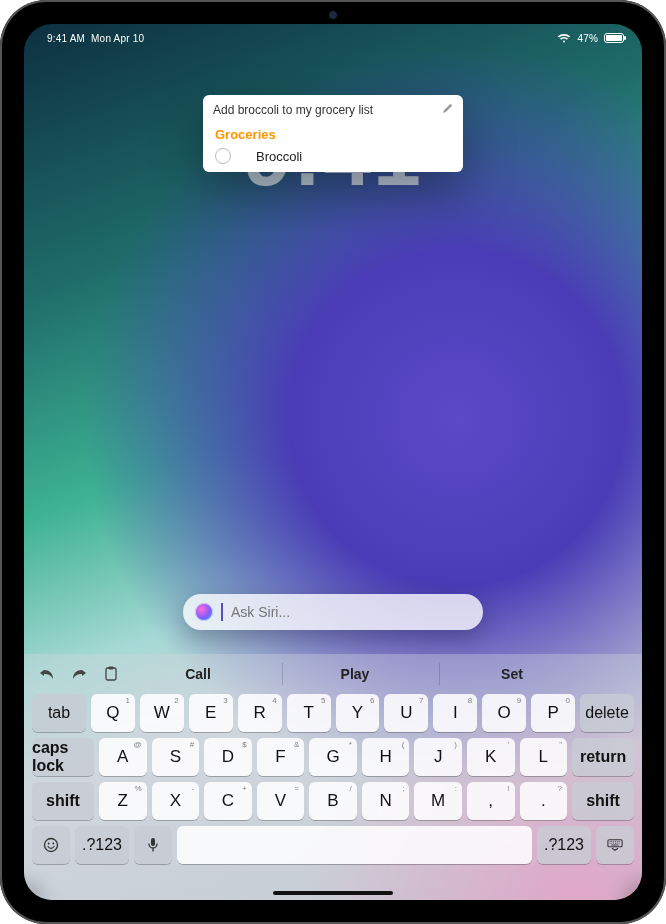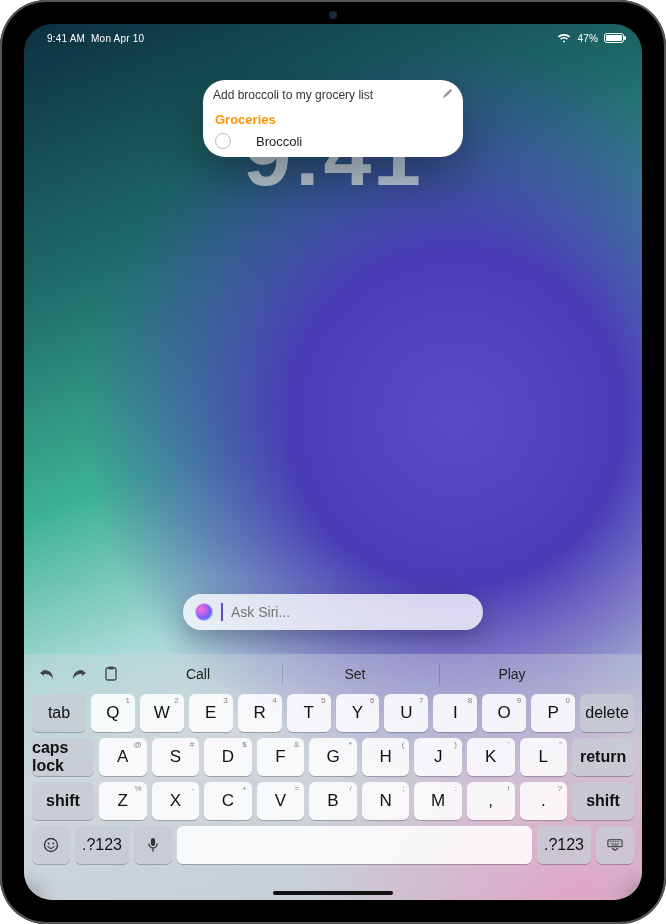--- a/index.html
+++ b/index.html
@@ -78,26 +78,26 @@
   font-weight: 600;
   color: #dbe5e9;
   opacity: .8;
   letter-spacing: .02em;
   z-index: 0;
 }
 
 
 .siri-card {
   position: absolute;
-  top: 56px;
+  top: 71px;
   left: 50%;
   transform: translateX(-50%);
   width: 260px;
   background: #fff;
-  border-radius: 22px;
+  border-radius: 6px;
   box-shadow: 0 20px 50px rgba(0,0,0,.35);
   overflow: hidden;
   z-index: 2;
 }
 .card-header {
   display: flex;
   align-items: center;
   justify-content: space-between;
   padding: 8px 10px 10px 10px;
   color: #333;
@@ -157,21 +157,21 @@
 }
 .kb-toolbar {
   height: 28px;
   display: flex;
   align-items: center;
   justify-content: space-between;
   color: #444;
 }
 .kb-left-tools, .kb-right-tools { display:flex; gap:14px; padding:0 6px; }
 .kb-tool { width:18px; height:18px; display:flex; align-items:center; justify-content:center; }
-.kb-suggests { flex:1; display:flex; justify-content:flex-start; align-items:center; gap:12px; }
+.kb-suggests { flex:1; display:flex; justify-content:flex-start; align-items:center; gap:12px;font-weight:bold; }
 .kb-suggest {
   flex:1; text-align:center; font-size:14px; color:#222; padding:3px 0;
   border-left:1px solid rgba(0,0,0,.15);
 }
 .kb-suggest:first-child { border-left:none; }
 
 .kb-row { display:flex; gap:5px; }
 .key {
   background: rgba(255,255,255,0.86);
   border-radius: 6px;
@@ -263,22 +263,22 @@
           </span>
           <span class="kb-tool">
             <svg width="14" height="16" viewBox="0 0 14 16">
                 <rect x="2" y="2" width="10" height="12" rx="1.5" fill="none" stroke="#444" stroke-width="1.3"></rect>
                 <rect x="4.5" y="0.5" width="5" height="3" rx="1" fill="#444"></rect>
               </svg>
           </span>
         </div>
         <div class="kb-suggests">
           <div class="kb-suggest">Call</div>
+          <div class="kb-suggest">Play</div>
           <div class="kb-suggest">Set</div>
-          <div class="kb-suggest">Play</div>
         </div>
         <div class="kb-right-tools" style="width:50px"></div>
       </div>
 
       <div class="kb-row">
         <div class="key special wide">tab</div>
         <div class="key letter">
             <span class="sub">1</span>
             <span>Q</span>
           </div>

